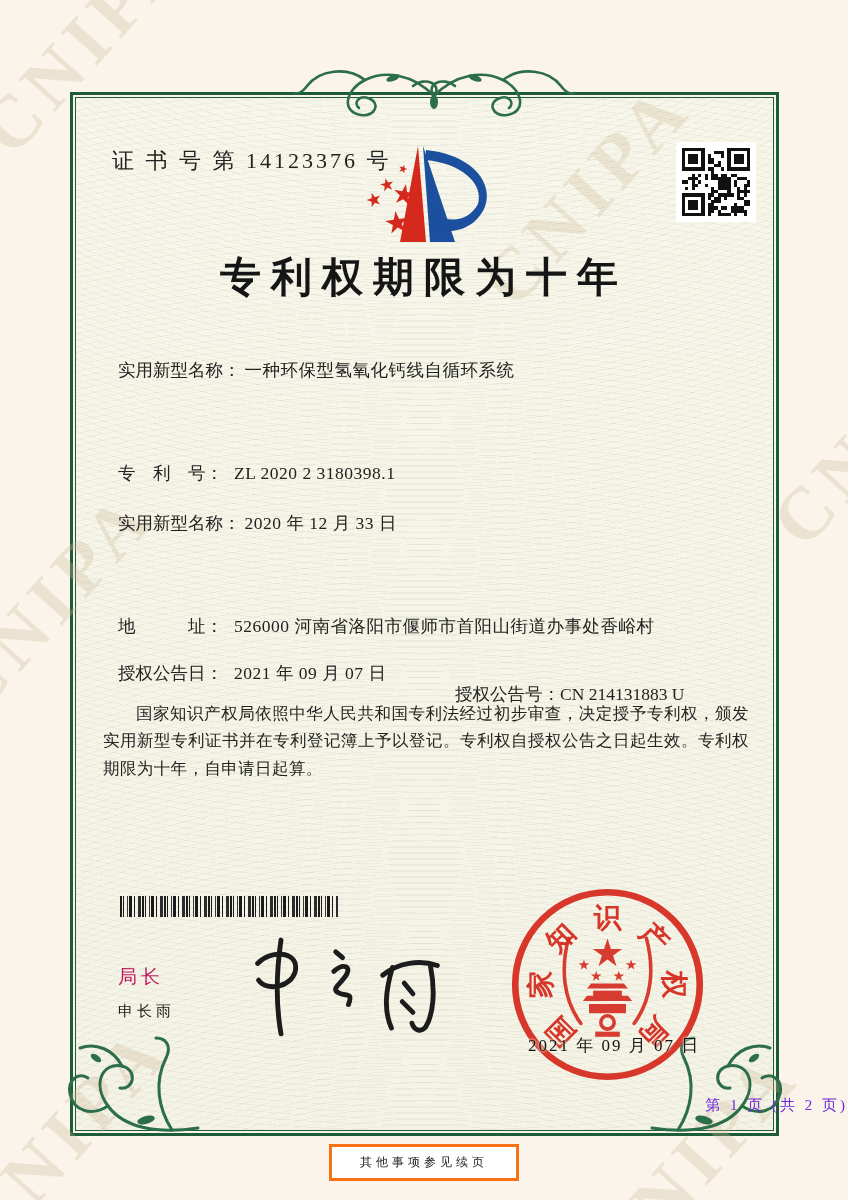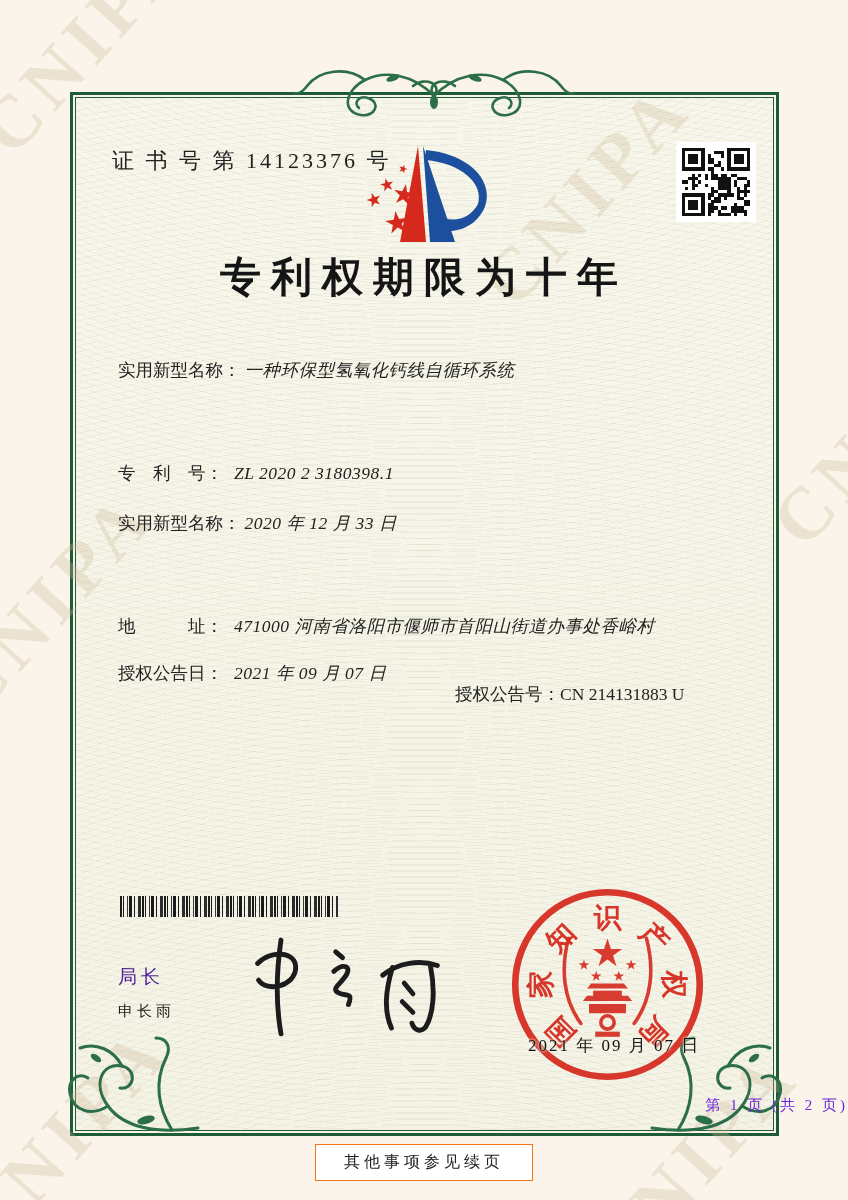--- a/index.html
+++ b/index.html
@@ -25,47 +25,47 @@
 
   .logo{position:absolute;left:342px;top:136px;width:160px;height:120px;}
   .qr-wrap{position:absolute;left:676px;top:142px;width:80px;height:80px;background:#fff;}
   .qr-wrap svg{position:absolute;left:6px;top:6px;width:68px;height:68px;}
 
   .title{position:absolute;left:0;right:0;top:250px;text-align:center;font-size:41px;font-weight:700;
          letter-spacing:10px;color:#151515;}
 
   .field-row{position:absolute;left:118px;font-size:17.5px;color:#222;white-space:nowrap;}
   .field-row .lab{display:inline-block;min-width:112px;}
-  .field-row .val{margin-left:4px;letter-spacing:.5px;font-style:italic;}
+  .field-row .val{margin-left:4px;letter-spacing:.5px;}
   .grant-pair2{position:absolute;left:455px;top:0;margin-top:21px;}
 
   .paras{position:absolute;left:103px;top:700px;width:646px;font-size:16.5px;line-height:1.66;color:#222;
          text-align:justify;}
   .paras p{margin:0;text-indent:2em;letter-spacing:.4px;}
 
   .barcode{position:absolute;left:120px;top:896px;width:218px;height:21px;
       background-image:repeating-linear-gradient(90deg,
         #1b1b1b 0 2px,transparent 2px 3px,#1b1b1b 3px 4px,transparent 4px 7px,
         #3a3a3a 7px 8px,transparent 8px 9px,#1b1b1b 9px 12px,transparent 12px 14px,
         #1b1b1b 14px 15px,transparent 15px 18px,#2c2c2c 18px 21px,transparent 21px 22px);}
 
-  .signer-title{position:absolute;left:118px;top:964px;font-size:19px;letter-spacing:4px;color:#4c1d95;text-align:center;}
+  .signer-title{position:absolute;left:118px;top:964px;font-size:19px;letter-spacing:4px;color:#be185d;text-align:center;}
   .signer-name{position:absolute;left:118px;top:1002px;font-size:15px;letter-spacing:4px;color:#1a1a1a;}
   .signature{position:absolute;left:238px;top:932px;width:215px;height:108px;}
 
   .seal{position:absolute;left:505px;top:882px;width:205px;height:205px;}
   #seal-ring-text text{font-size:27px;font-weight:bold;fill:#d5291d;font-family:"Liberation Serif","DejaVu Serif",serif;}
   .seal-date{position:absolute;left:528px;top:1034px;font-size:17px;color:#141414;letter-spacing:2px;
       text-shadow:0 0 3px #f2efe2,0 0 3px #f2efe2;z-index:4;}
 
   .page-footer{position:absolute;left:0;right:0;top:1096px;text-align:right;font-size:15px;
       letter-spacing:3px;color:#6d28d9;}
 
   .note-box{position:absolute;left:50%;transform:translateX(-50%);top:1144px;background:#ffffff;
-      border:1px solid #f97316;padding:7px 28px;font-size:16px;letter-spacing:4px;color:#222;}
+      border:3px solid #f97316;padding:7px 28px;font-size:12px;letter-spacing:4px;color:#222;}
 
   .ornament{position:absolute;z-index:3;}
   .orn-top{left:293px;top:56px;width:282px;height:74px;}
   .orn-bl{left:62px;top:1032px;width:140px;height:108px;}
   .orn-br{left:648px;top:1032px;width:140px;height:108px;transform:scaleX(-1);}
 </style>
 </head>
 <body>
 
 <div class="page">
@@ -294,30 +294,31 @@
     <div class="field-row" style="top:358px">
       <span class="lab">实用新型名称：</span><span class="val">一种环保型氢氧化钙线自循环系统</span>
     </div>
     <div class="field-row" style="top:461px">
       <span class="lab">专　利　号：</span><span class="val">ZL 2020 2 3180398.1</span>
     </div>
     <div class="field-row" style="top:511px">
       <span class="lab">实用新型名称：</span><span class="val">2020 年 12 月 33 日</span>
     </div>
     <div class="field-row" style="top:614px">
-      <span class="lab">地　　　址：</span><span class="val">471000 河南省洛阳市偃师市首阳山街道办事处香峪村</span>
+      <span class="lab">地　　　址：</span><span class="val">526000 河南省洛阳市偃师市首阳山街道办事处香峪村</span>
     </div>
     <div class="field-row" style="top:661px">
       <span class="lab">授权公告日：</span><span class="val">2021 年 09 月 07 日</span>
       <span class="grant-pair2" style="position:absolute;left:337px;top:0;">
         <span>授权公告号：</span><span>CN 214131883 U</span>
       </span>
     </div>
 
     <div class="paras">
+      <p>国家知识产权局依照中华人民共和国专利法经过初步审查，决定授予专利权，颁发实用新型专利证书并在专利登记簿上予以登记。专利权自授权公告之日起生效。专利权期限为十年，自申请日起算。</p>
     </div>
 
     <div class="barcode"></div>
 
     <div class="signer-title">局长</div>
     <div class="signer-name">申长雨</div>
 
     <svg class="signature" viewBox="0 0 220 110">
       <g stroke="#1c1c1c" stroke-width="5" fill="none" stroke-linecap="round" stroke-linejoin="round">
         <path d="M44,8 C40,35 38,70 44,104"></path>

